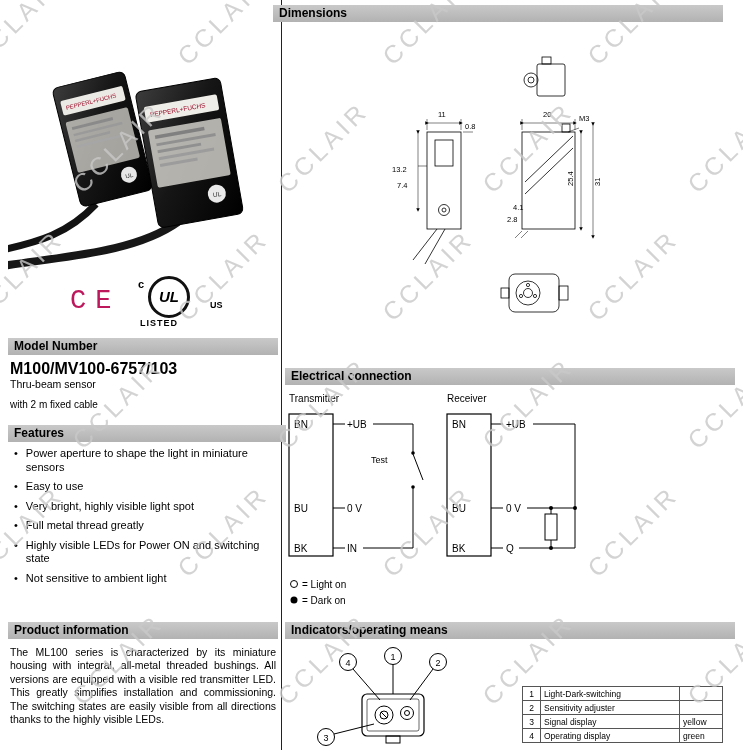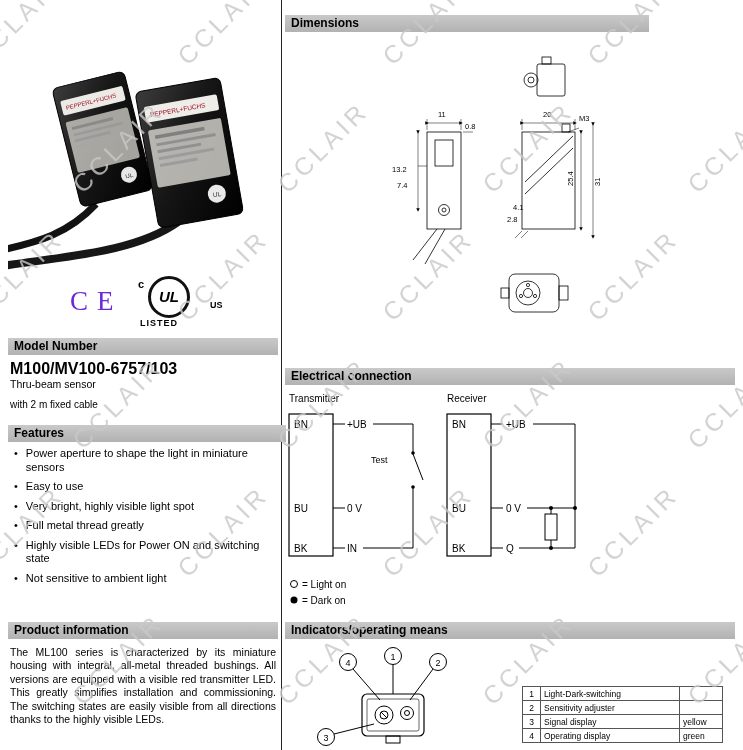--- a/index.html
+++ b/index.html
@@ -18,22 +18,22 @@
   
   .model-no{position:absolute;left:10px;top:360px;width:268px;font-size:16px;font-weight:bold;}
   .model-type{position:absolute;left:10px;top:378px;font-size:10.5px;}
   .model-cable{position:absolute;left:10px;top:399px;font-size:10px;}
   .features{position:absolute;left:10px;top:447px;width:266px;}
   .feat{display:flex;font-size:11px;line-height:13.5px;margin-bottom:6px;}
   .feat::before{content:"\2022";margin:0 8px 0 4px;font-size:11px;}
   .prodinfo{position:absolute;left:10px;top:646px;width:266px;font-size:10.5px;
             line-height:13.4px;text-align:justify;}
   
-  .ce{position:absolute;left:70px;top:286px;font-size:27px;letter-spacing:9px;color:#6d28d9;
-      font-family:Liberation Serif, serif;}
+  .ce{position:absolute;left:70px;top:286px;font-size:27px;letter-spacing:9px;color:#be185d;
+      font-family:Liberation Mono, monospace;}
   .ulwrap{position:absolute;left:138px;top:276px;width:60px;height:56px;}
   .ulcircle{position:absolute;left:10px;top:0;width:36px;height:36px;border:3px solid #111;
             border-radius:50%;text-align:center;line-height:36px;font-weight:bold;font-size:15px;
             font-style:italic;}
   .ulc{position:absolute;left:0;top:2px;font-size:11px;font-weight:bold;}
   .ulus{position:absolute;left:52px;top:24px;font-size:9px;font-weight:bold;padding-left:20px;}
   .ullisted{position:absolute;left:2px;top:42px;width:56px;text-align:left;font-size:9px;
             font-weight:bold;letter-spacing:1px;}
   
   .indtable{position:absolute;left:522px;top:686px;width:201px;border-collapse:collapse;
@@ -117,21 +117,21 @@
         <span>Highly visible LEDs for Power ON and switching state</span>
       </div>
     <div class="feat">
         <span>Not sensitive to ambient light</span>
       </div>
   </div>
 
   <div class="hdr" style="left:8px;top:622px;width:270px;">Product information</div>
   <div class="prodinfo">The ML100 series is characterized by its miniature housing with integral, all-metal threaded bushings. All versions are equipped with a visible red transmitter LED. This greatly simplifies installation and commissioning. The switching states are easily visible from all directions thanks to the highly visible LEDs.</div>
 
-  <div class="hdr" style="left:285px;top:5px;width:364px;margin-top:10px;">Dimensions</div>
+  <div class="hdr" style="left:273px;top:5px;width:450px;">Dimensions</div>
   <svg style="left:285px;top:24px;" width="450" height="338" viewBox="0 0 450 338">
     <defs>
       <marker id="ar" markerWidth="7" markerHeight="7" refX="3.5" refY="3.5" orient="auto">
         <path d="M0,0 L7,3.5 L0,7 z" fill="#000"></path>
       </marker>
     </defs>
     <g stroke="#000" stroke-width="0.8" fill="none">
 
       <circle cx="246" cy="56" r="7"></circle>
         <circle cx="246" cy="56" r="3"></circle>

